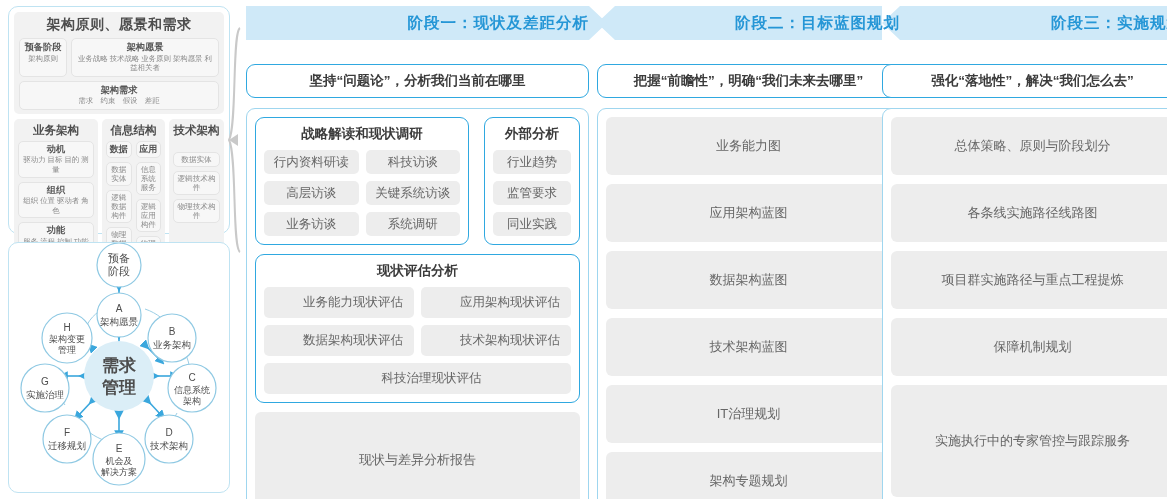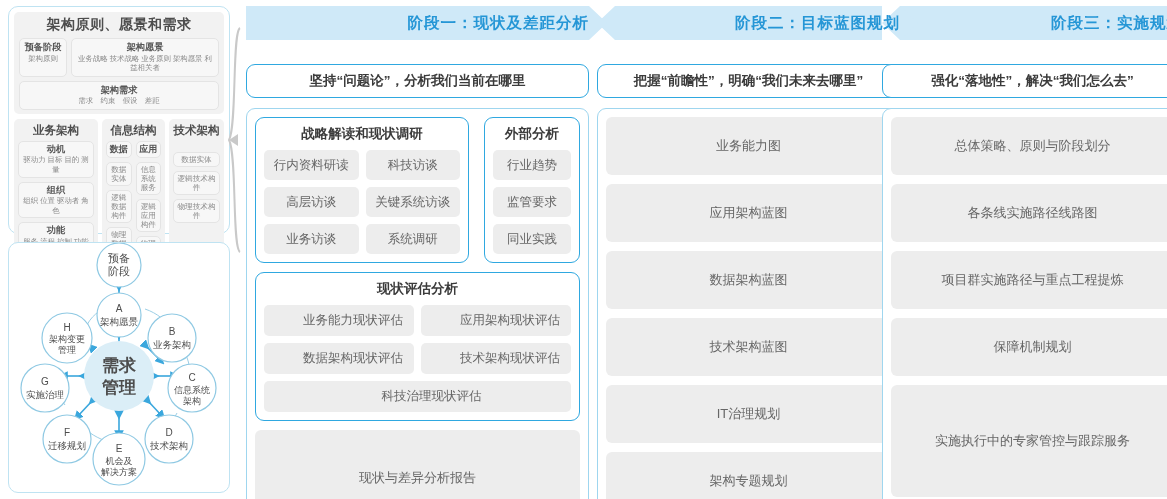--- a/index.html
+++ b/index.html
@@ -115,21 +115,21 @@
     font-size:12.5px;display:flex;align-items:center;justify-content:center;
     box-sizing:border-box;
   }
   .grid2{display:flex;gap:7px;}
   .grid2 > .chip{flex:1;}
   .rows{display:flex;flex-direction:column;gap:7px;}
 
   .s1-top{display:flex;gap:15px;}
   .s1-top .left{flex:1;}
   .s1-top .right{flex:0 0 96px;}
-  .h30{height:30px;}
+  .h30{height:24px;}
   .h31{height:31px;padding-left:28px;}
 
   .report{
     margin-top:9px;background:#ededed;border-radius:6px;height:95px;
     display:flex;align-items:center;justify-content:center;color:#666;font-size:13px;
   }
 
   .bigchip{
     background:#ededed;border-radius:6px;display:flex;align-items:center;
     justify-content:center;color:#666;font-size:13px;text-align:center;

